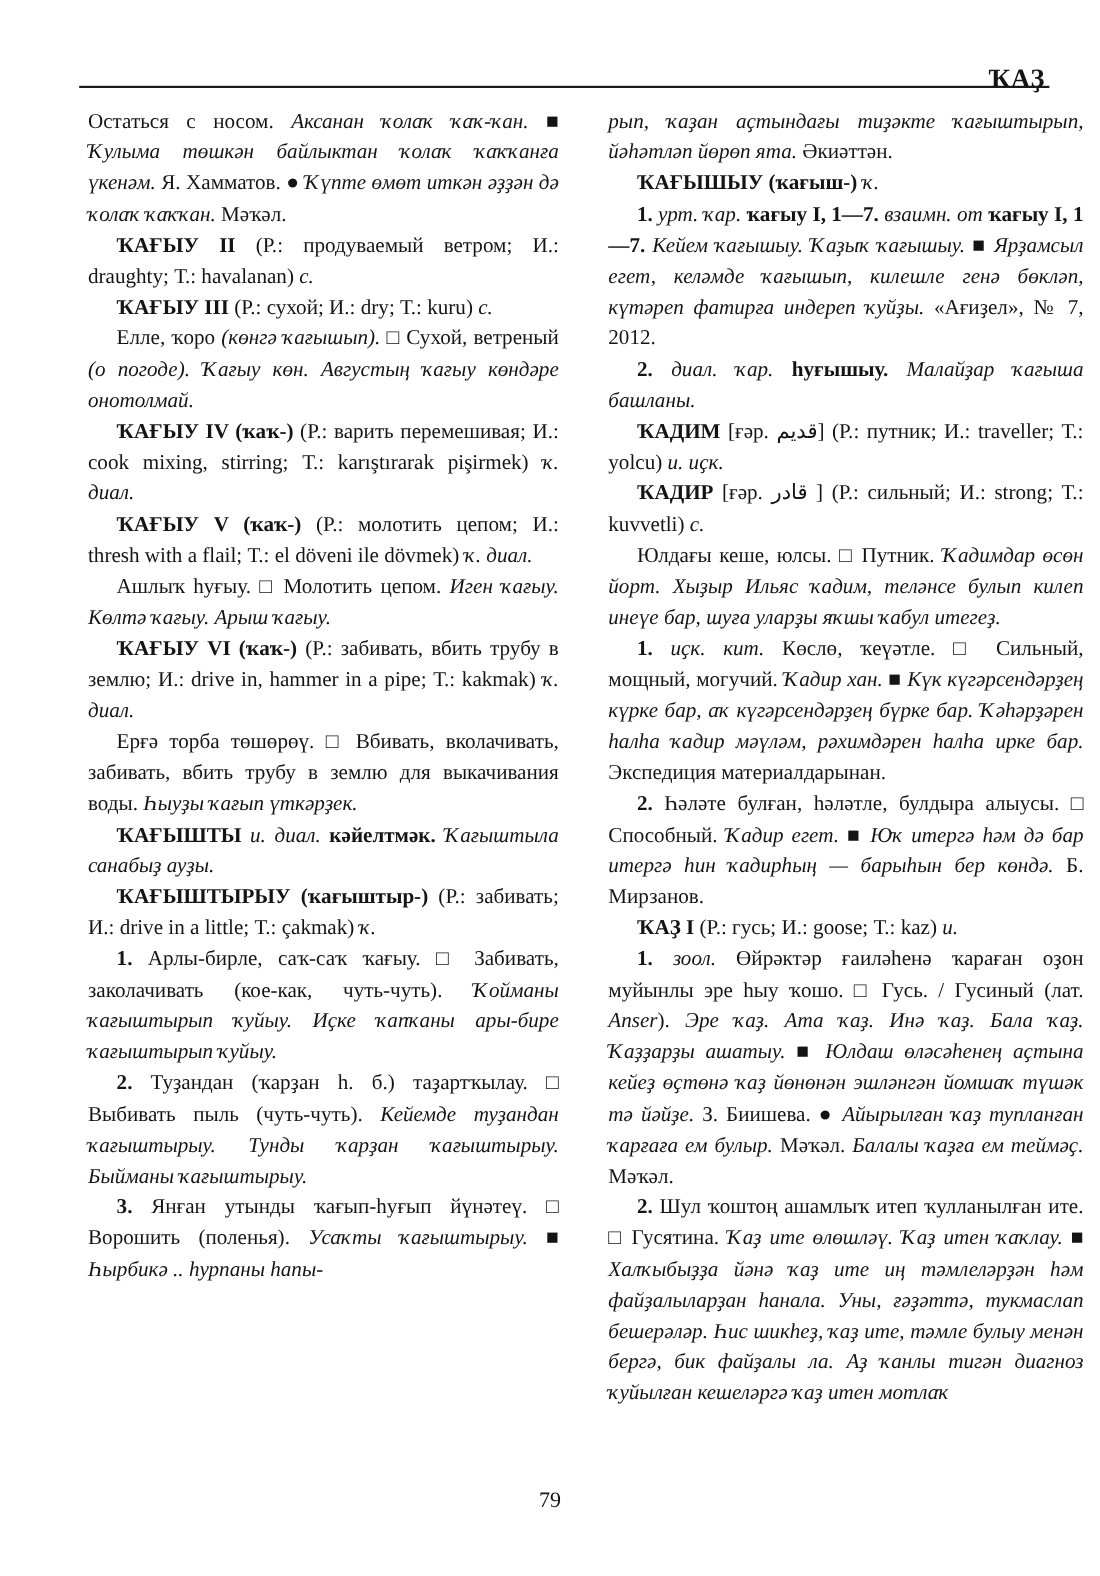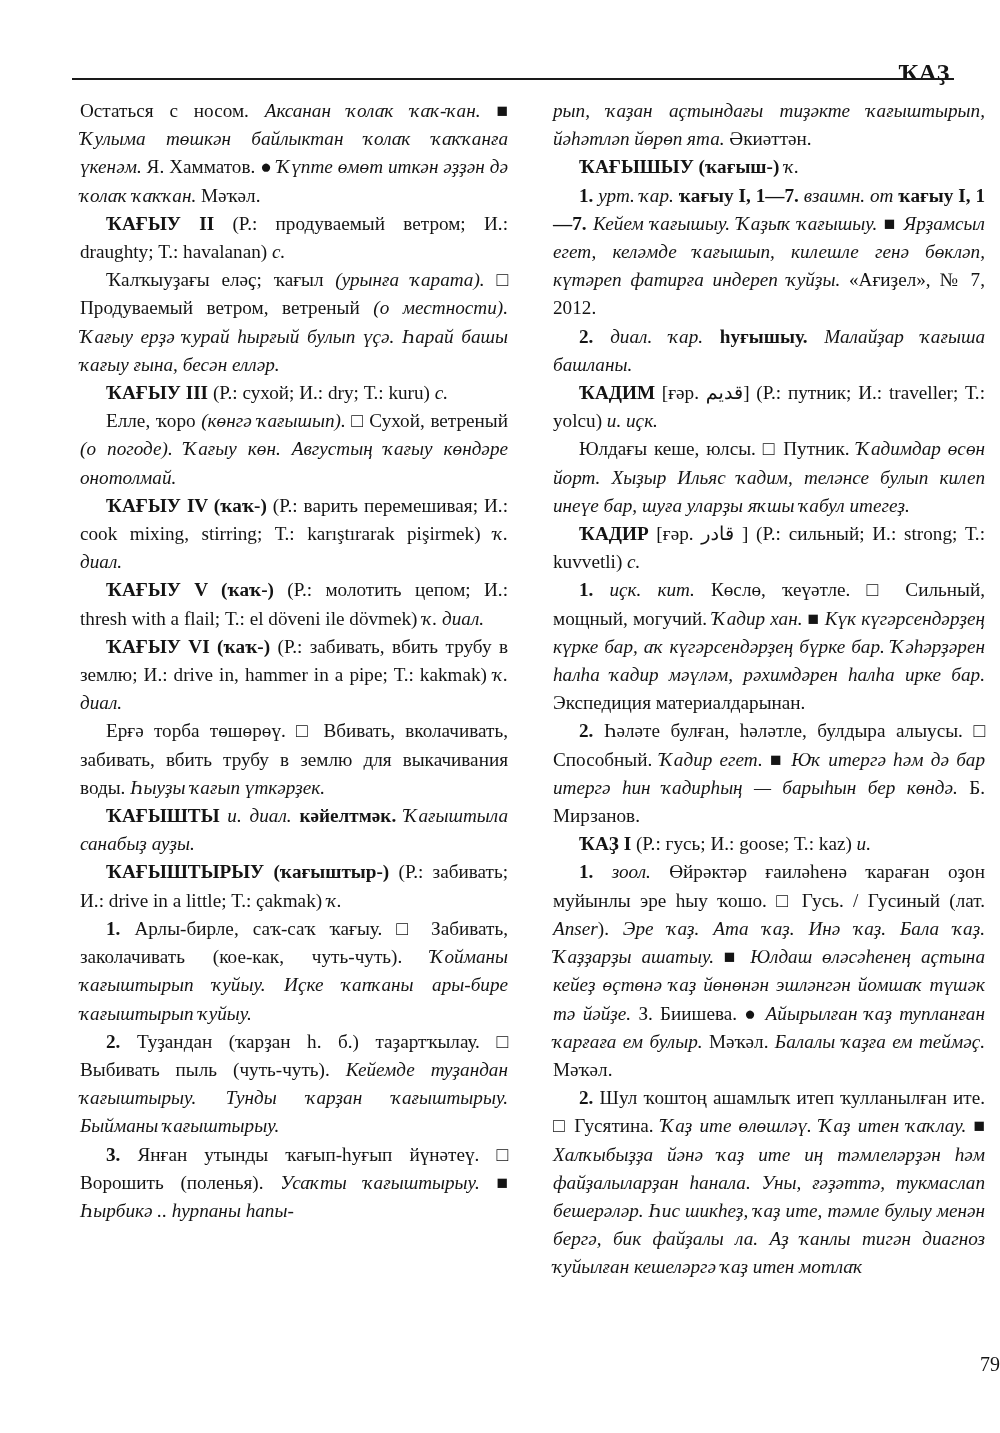--- a/index.html
+++ b/index.html
@@ -23,53 +23,53 @@
     text-align: justify; hyphens: manual;
   }
   .col-left { left: 80px; }
   .col-right { left: 520px; width: 432px; margin-left: 33px; }
   .para { margin: 0; text-indent: 0; }
   .para.indent { text-indent: 26px; }
   .r-i { font-style: italic; }
   .r-b { font-weight: bold; }
   .page-number {
     position: absolute; left: 0; right: 0; top: 1353px;
-    text-align: right; font-size: 20px;
+    text-align: center; font-size: 20px;
   }
 </style>
 </head>
 <body>
 
 <div class="header-title">ҠАҘ</div>
 <div class="header-rule"></div>
 
 <div class="column col-left">
     <p class="para"><span>Остаться с носом. </span><span class="r-i">Аксанан ҡолаҡ ҡаҡ-ҡан.</span><span> ■ </span><span class="r-i">Ҡулыма төшкән байлыктан ҡолаҡ ҡаҡҡанға үкенәм.</span><span> Я. Хамматов. ● </span><span class="r-i">Ҡүпте өмөт иткән әҙҙән дә ҡолаҡ ҡаҡҡан.</span><span> Мәҡәл.</span></p>
     <p class="para indent"><span class="r-b">ҠАҒЫУ II</span><span> (Р.: продуваемый ветром; И.: draughty; Т.: havalanan) </span><span class="r-i">с.</span></p>
-    <p class="para indent"><span>Ҡалҡыуҙағы еләҫ; ҡағыл </span><span class="r-i">(урынға ҡарата).</span><span> □ Продуваемый ветром, ветреный </span><span class="r-i">(о местности). Ҡағыу ерҙә ҡурай һырғый булып үҫә. Һарай башы ҡағыу ғына, бесән елләр.</span></p>
     <p class="para indent"><span class="r-b">ҠАҒЫУ III</span><span> (Р.: сухой; И.: dry; Т.: kuru) </span><span class="r-i">с.</span></p>
     <p class="para indent"><span>Елле, ҡоро </span><span class="r-i">(көнгә ҡағышып).</span><span> □ Сухой, ветреный </span><span class="r-i">(о погоде). Ҡағыу көн. Августың ҡағыу көндәре онотолмай.</span></p>
     <p class="para indent"><span class="r-b">ҠАҒЫУ IV (ҡаҡ-)</span><span> (Р.: варить перемешивая; И.: cook mixing, stirring; Т.: karıştırarak pişirmek) </span><span class="r-i">ҡ. диал.</span></p>
     <p class="para indent"><span class="r-b">ҠАҒЫУ V (ҡаҡ-)</span><span> (Р.: молотить цепом; И.: thresh with a flail; Т.: el döveni ile dövmek) </span><span class="r-i">ҡ. диал.</span></p>
+    <p class="para indent"><span>Ашлыҡ һуғыу. □ Молотить цепом. </span><span class="r-i">Иген ҡағыу. Көлтә ҡағыу. Арыш ҡағыу.</span></p>
     <p class="para indent"><span class="r-b">ҠАҒЫУ VI (ҡаҡ-)</span><span> (Р.: забивать, вбить трубу в землю; И.: drive in, hammer in a pipe; Т.: kakmak) </span><span class="r-i">ҡ. диал.</span></p>
     <p class="para indent"><span>Ерғә торба төшөрөү. □ Вбивать, вколачивать, забивать, вбить трубу в землю для выкачивания воды. </span><span class="r-i">Һыуҙы ҡағып үткәрҙек.</span></p>
     <p class="para indent"><span class="r-b">ҠАҒЫШТЫ</span><span class="r-i"> и. диал. </span><span class="r-b">кәйелтмәк.</span><span class="r-i"> Ҡағыштыла санабыҙ ауҙы.</span></p>
     <p class="para indent"><span class="r-b">ҠАҒЫШТЫРЫУ (ҡағыштыр-)</span><span> (Р.: забивать; И.: drive in a little; Т.: çakmak) </span><span class="r-i">ҡ.</span></p>
     <p class="para indent"><span class="r-b">1.</span><span> Арлы-бирле, саҡ-саҡ ҡағыу. □ Забивать, заколачивать (кое-как, чуть-чуть). </span><span class="r-i">Ҡойманы ҡағыштырып ҡуйыу. Иҫке ҡапҡаны ары-бире ҡағыштырып ҡуйыу.</span></p>
     <p class="para indent"><span class="r-b">2.</span><span> Туҙандан (ҡарҙан һ. б.) таҙартҡылау. □ Выбивать пыль (чуть-чуть). </span><span class="r-i">Кейемде туҙандан ҡағыштырыу. Тунды ҡарҙан ҡағыштырыу. Быйманы ҡағыштырыу.</span></p>
     <p class="para indent"><span class="r-b">3.</span><span> Янған утынды ҡағып-һуғып йүнәтеү. □ Ворошить (поленья). </span><span class="r-i">Усаҡты ҡағыштырыу.</span><span> ■ </span><span class="r-i">Һырбикә .. һурпаны һапы-</span></p>
   </div>
 <div class="column col-right">
     <p class="para"><span class="r-i">рып, ҡаҙан аҫтындағы тиҙәкте ҡағыштырып, йәһәтләп йөрөп ята.</span><span> Әкиәттән.</span></p>
     <p class="para indent"><span class="r-b">ҠАҒЫШЫУ (ҡағыш-)</span><span class="r-i"> ҡ.</span></p>
     <p class="para indent"><span class="r-b">1.</span><span class="r-i"> урт. ҡар. </span><span class="r-b">ҡағыу I, 1—7.</span><span class="r-i"> взаимн. от </span><span class="r-b">ҡағыу I, 1—7.</span><span class="r-i"> Кейем ҡағышыу. Ҡаҙыҡ ҡағышыу.</span><span> ■ </span><span class="r-i">Ярҙамсыл егет, келәмде ҡағышып, килешле генә бөкләп, күтәреп фатирға индереп ҡуйҙы.</span><span> «Ағиҙел», № 7, 2012.</span></p>
     <p class="para indent"><span class="r-b">2.</span><span class="r-i"> диал. ҡар. </span><span class="r-b">һуғышыу.</span><span class="r-i"> Малайҙар ҡағыша башланы.</span></p>
     <p class="para indent"><span class="r-b">ҠАДИМ</span><span> [ғәр. قديم] (Р.: путник; И.: traveller; Т.: yolcu) </span><span class="r-i">и. иҫк.</span></p>
+    <p class="para indent"><span class="r-b">ҠАДИР</span><span> [ғәр. قادر ] (Р.: сильный; И.: strong; Т.: kuvvetli) </span><span class="r-i">с.</span></p>
     <p class="para indent"><span>Юлдағы кеше, юлсы. □ Путник. </span><span class="r-i">Ҡадимдар өсөн йорт. Хыҙыр Ильяс ҡадим, теләнсе булып килеп инеүе бар, шуға уларҙы яҡшы ҡабул итегеҙ.</span></p>
-    <p class="para indent"><span class="r-b">ҠАДИР</span><span> [ғәр. قادر ] (Р.: сильный; И.: strong; Т.: kuvvetli) </span><span class="r-i">с.</span></p>
     <p class="para indent"><span class="r-b">1.</span><span class="r-i"> иҫк. кит.</span><span> Көслө, ҡеүәтле. □ Сильный, мощный, могучий. </span><span class="r-i">Ҡадир хан.</span><span> ■ </span><span class="r-i">Күк күгәрсендәрҙең күрке бар, аҡ күгәрсендәрҙең бүрке бар. Ҡәһәрҙәрен һалһа ҡадир мәүләм, рәхимдәрен һалһа ирке бар.</span><span> Экспедиция материалдарынан.</span></p>
     <p class="para indent"><span class="r-b">2.</span><span> Һәләте булған, һәләтле, булдыра алыусы. □ Способный. </span><span class="r-i">Ҡадир егет.</span><span> ■ </span><span class="r-i">Юҡ итергә һәм дә бар итергә һин ҡадирһың — барыһын бер көндә.</span><span> Б. Мирзанов.</span></p>
     <p class="para indent"><span class="r-b">ҠАҘ I</span><span> (Р.: гусь; И.: goose; Т.: kaz) </span><span class="r-i">и.</span></p>
     <p class="para indent"><span class="r-b">1.</span><span class="r-i"> зоол.</span><span> Өйрәктәр ғаиләһенә ҡараған оҙон муйынлы эре һыу ҡошо. □ Гусь. / Гусиный (лат. </span><span class="r-i">Anser</span><span>). </span><span class="r-i">Эре ҡаҙ. Ата ҡаҙ. Инә ҡаҙ. Бала ҡаҙ. Ҡаҙҙарҙы ашатыу.</span><span> ■ </span><span class="r-i">Юлдаш өләсәһенең аҫтына кейеҙ өҫтөнә ҡаҙ йөнөнән эшләнгән йомшаҡ түшәк тә йәйҙе.</span><span> З. Биишева. ● </span><span class="r-i">Айырылған ҡаҙ тупланған ҡарғаға ем булыр.</span><span> Мәҡәл. </span><span class="r-i">Балалы ҡаҙға ем теймәҫ.</span><span> Мәҡәл.</span></p>
     <p class="para indent"><span class="r-b">2.</span><span> Шул ҡоштоң ашамлыҡ итеп ҡулланылған ите. □ Гусятина. </span><span class="r-i">Ҡаҙ ите өлөшләү. Ҡаҙ итен ҡаҡлау.</span><span> ■ </span><span class="r-i">Халҡыбыҙҙа йәнә ҡаҙ ите иң тәмлеләрҙән һәм файҙалыларҙан һанала. Уны, ғәҙәттә, тукмаслап бешерәләр. Һис шикһеҙ, ҡаҙ ите, тәмле булыу менән бергә, бик файҙалы ла. Аҙ ҡанлы тигән диагноз ҡуйылған кешеләргә ҡаҙ итен мотлаҡ</span></p>
   </div>
 
 <div class="page-number">79</div>
 
 </body></html>

